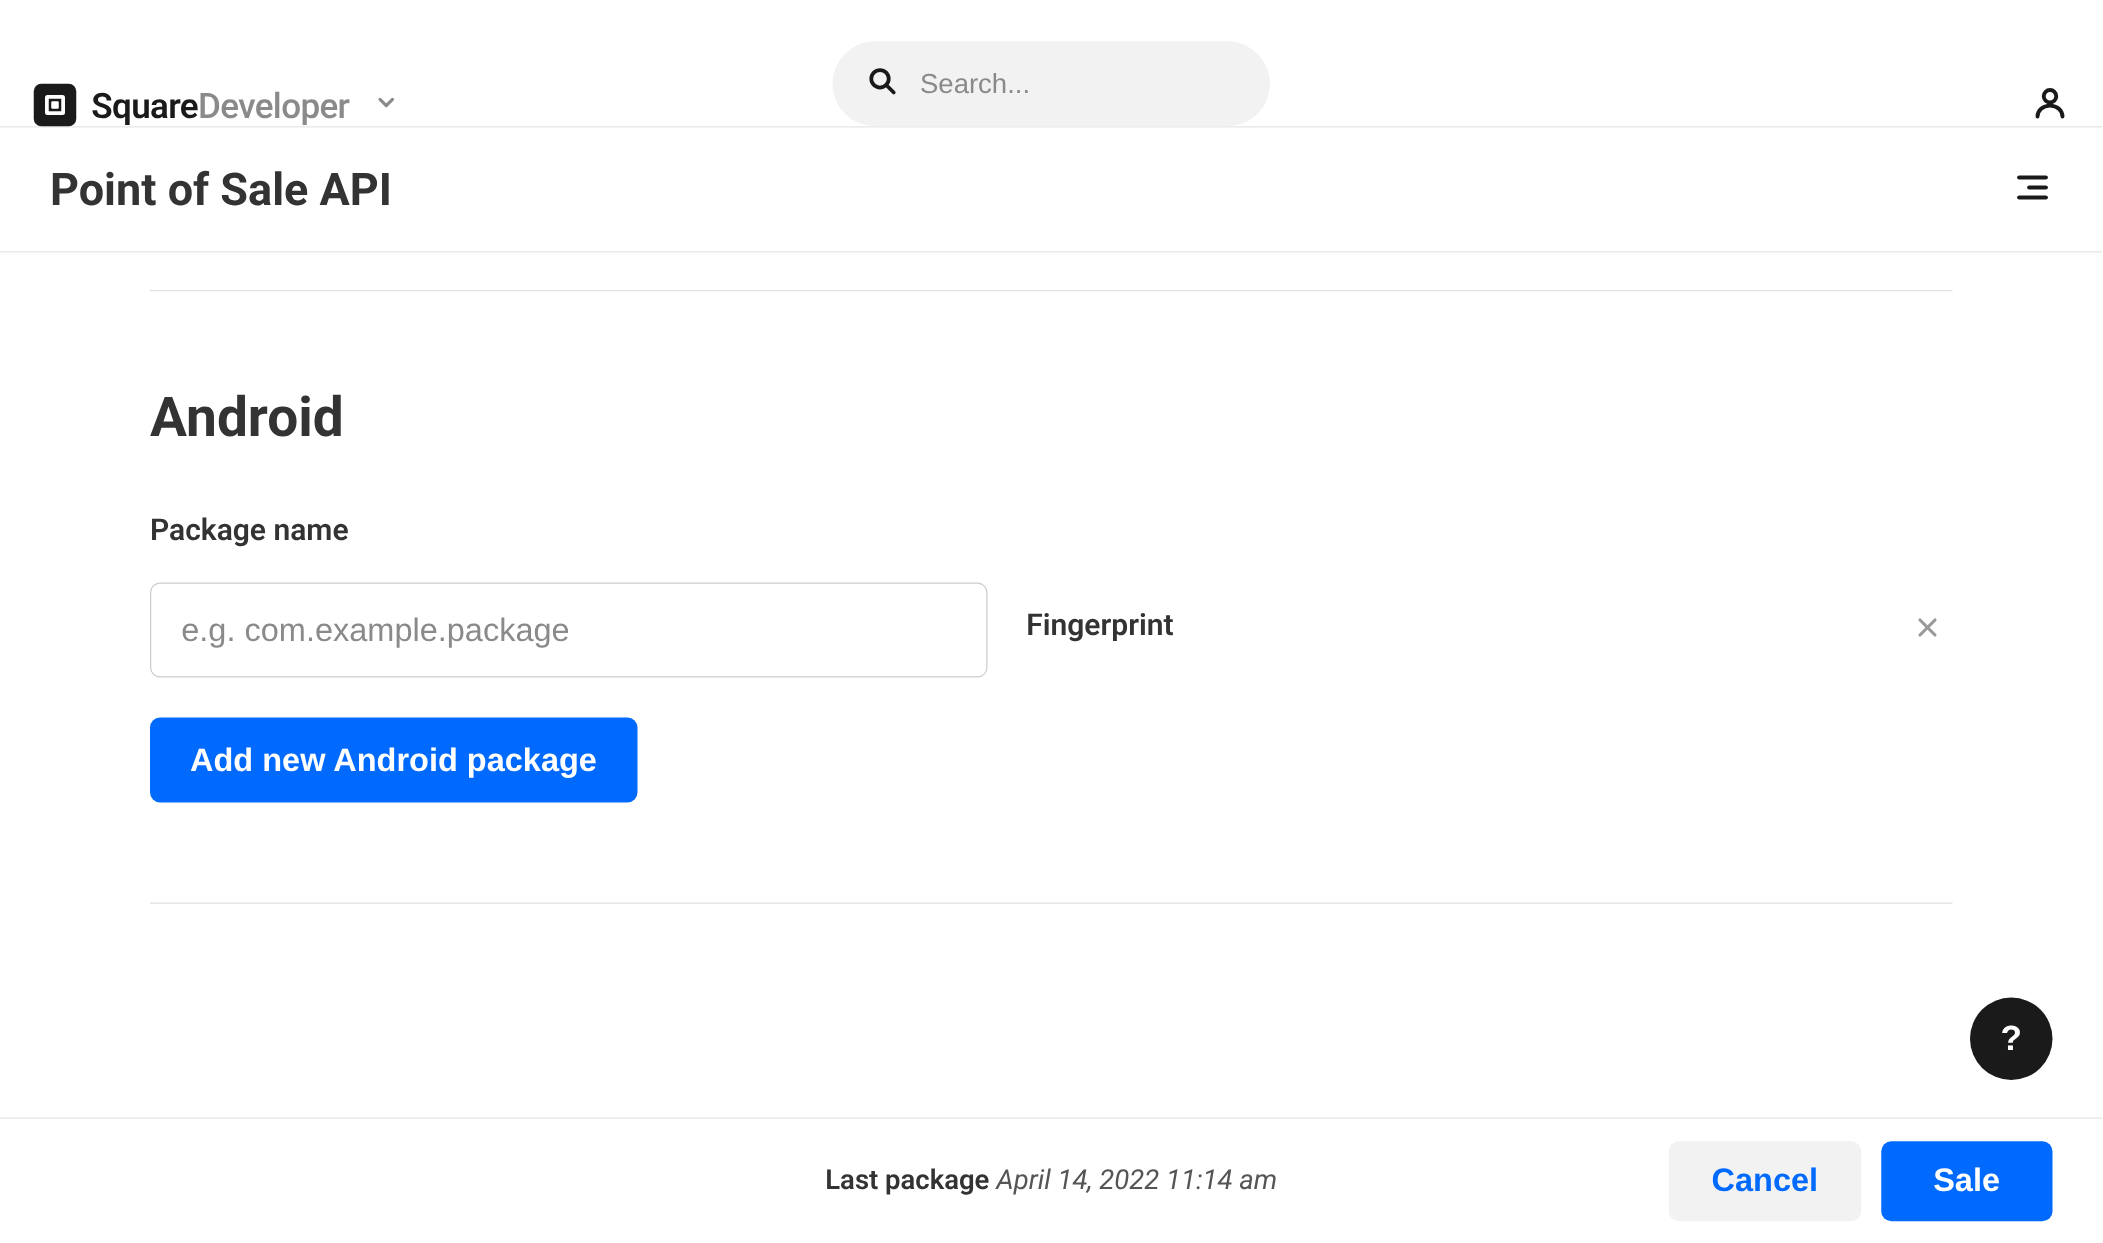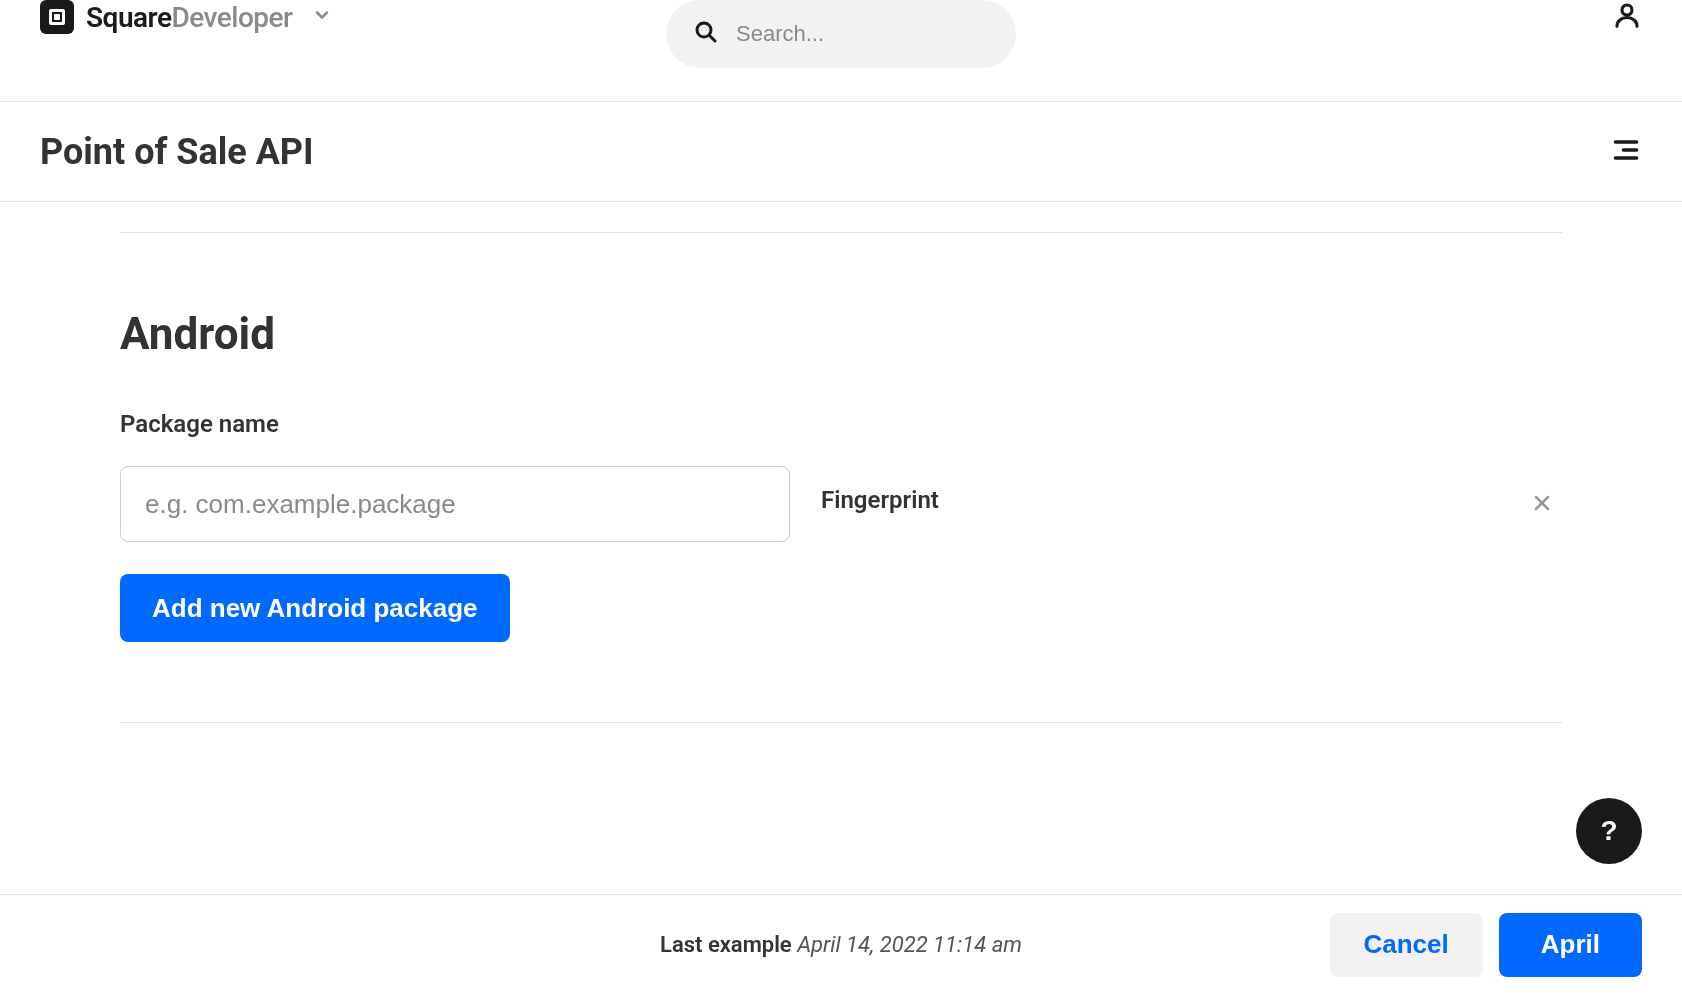--- a/index.html
+++ b/index.html
@@ -13,24 +13,24 @@
       color: #1a1a1a;
       width: 1682px;
       height: 994px;
       overflow: hidden;
       position: relative;
     }
     
     
     .top-header {
       display: flex;
-      align-items: flex-start;
+      align-items: flex-end;
       height: 102px;
       border-bottom: 1px solid #e5e5e5;
-      padding: 0 40px;
+      padding: 0 27px;
       position: relative;
     }
     
     .logo-section {
       display: flex;
       align-items: center;
       gap: 12px;
       cursor: pointer;
     }
     
@@ -382,19 +382,19 @@
   
   <button class="add-button">Add new Android package</button>
   
   <hr class="divider-bottom">
 </main>
 
 <button class="help-button">?</button>
 
 <footer class="footer">
   <div class="footer-text">
-    <span class="footer-text-label">Last example </span><span class="footer-text-date">April 14, 2022 11:14 am</span>
+    <span class="footer-text-label">Last package </span><span class="footer-text-date">April 14, 2022 11:14 am</span>
   </div>
   <div class="footer-actions">
     <button class="cancel-button">Cancel</button>
-    <button class="save-button">April</button>
+    <button class="save-button">Sale</button>
   </div>
 </footer>
 
 </body></html>

